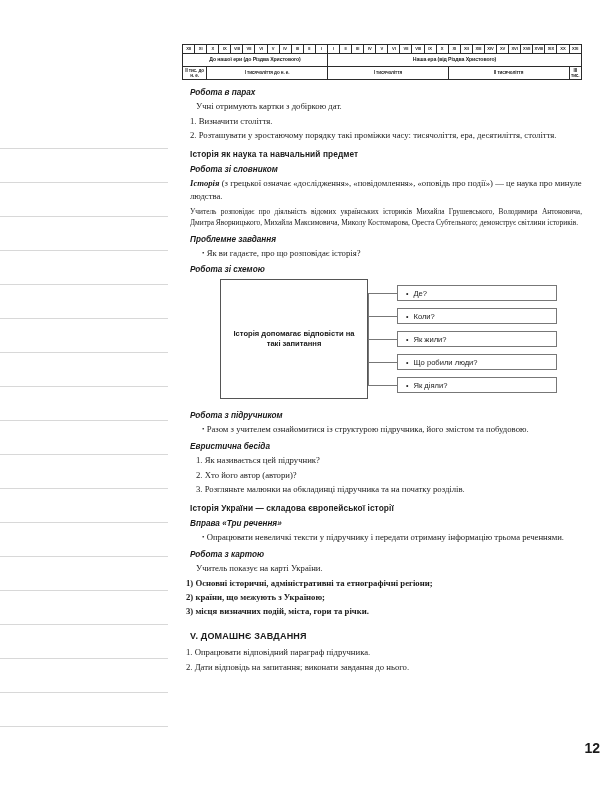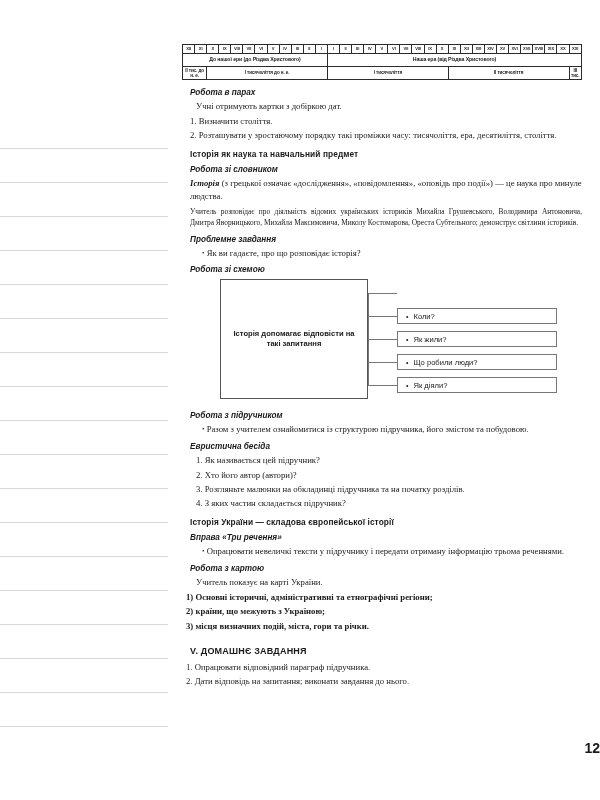--- a/index.html
+++ b/index.html
@@ -272,20 +272,24 @@
 
     <div class="h-italic">Робота зі схемою</div>
     <div class="scheme">
       <div class="mainbox">Історія допомагає відповісти на такі запитання</div>
       <div class="spine" style="top:14px; height:92px;"></div>
       <div class="connector" style="top:14px;"></div>
       <div class="connector" style="top:37px;"></div>
       <div class="connector" style="top:60px;"></div>
       <div class="connector" style="top:83px;"></div>
       <div class="connector" style="top:106px;"></div>
+      <div class="leafbox" style="top:6px;">
+          <span class="bul">•</span>
+          <span>Де?</span>
+        </div>
       <div class="leafbox" style="top:29px;">
           <span class="bul">•</span>
           <span>Коли?</span>
         </div>
       <div class="leafbox" style="top:52px;">
           <span class="bul">•</span>
           <span>Як жили?</span>
         </div>
       <div class="leafbox" style="top:75px;">
           <span class="bul">•</span>
@@ -298,21 +302,20 @@
     </div>
 
     <div class="h-italic">Робота з підручником</div>
     <p class="bullet-item"><span class="bul">•</span> <span>Разом з учителем ознайомитися із структурою підручника, його змістом та побудовою.</span></p>
 
     <div class="h-italic">Евристична бесіда</div>
     <div style="margin-left:14px;">
       <p class="num-item">1. Як називається цей підручник?</p>
       <p class="num-item">2. Хто його автор (автори)?</p>
       <p class="num-item">3. Розгляньте малюнки на обкладинці підручника та на початку розділів.</p>
-      <p class="num-item">4. З яких частин складається підручник?</p>
     </div>
 
     <div class="h-bold">Історія України — складова європейської історії</div>
     <div class="h-italic">Вправа «Три речення»</div>
     <p class="bullet-item"><span class="bul">•</span> <span>Опрацювати невеличкі тексти у підручнику і передати отриману інформацію трьома реченнями.</span></p>
 
     <div class="h-italic">Робота з картою</div>
     <p class="para">Учитель показує на карті України.</p>
     <div style="margin-left:4px;font-weight:bold;">
       <p class="num-item">1) Основні історичні, адміністративні та етнографічні регіони;</p>

